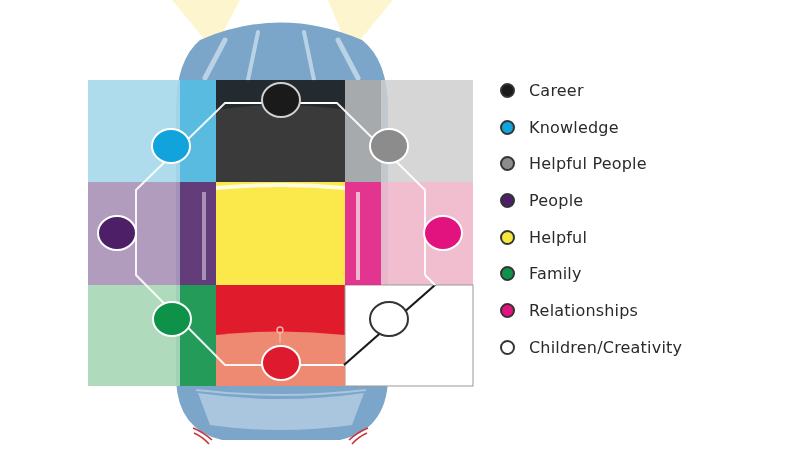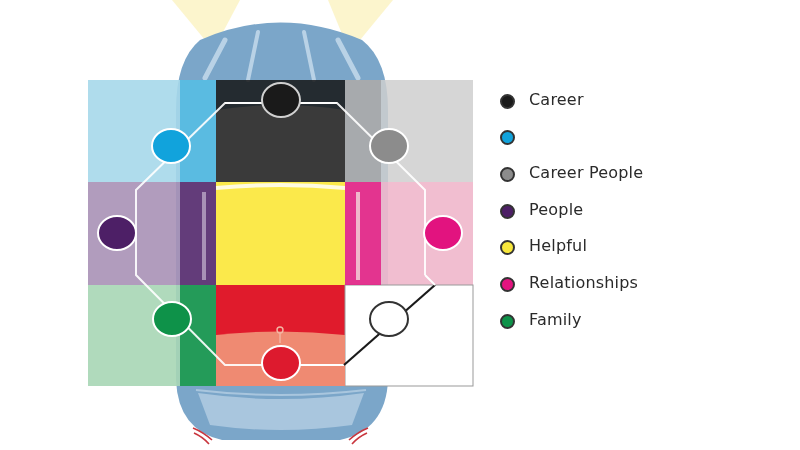--- a/index.html
+++ b/index.html
@@ -1,19 +1,19 @@
 <!DOCTYPE html>
 <html><head>
 <meta charset="utf-8">
 <style>
   html,body{margin:0;padding:0;background:#fff;}
   body{width:800px;height:450px;position:relative;overflow:hidden;font-family:"DejaVu Sans","Liberation Sans",sans-serif;}
   #diagram{position:absolute;left:0;top:0;width:800px;height:450px;}
   .legend{position:absolute;left:500px;top:72px;}
-  .legend-item{display:flex;align-items:flex-end;height:36.7px;}
+  .legend-item{display:flex;align-items:center;height:36.7px;}
   .legend-dot{width:15px;height:15px;border-radius:50%;border:2px solid #333;box-sizing:border-box;margin-right:14px;}
   .legend-label{font-size:16px;color:#2a2a2a;letter-spacing:0.2px;}
 </style>
 </head>
 <body>
 
 <svg id="diagram" width="800" height="450" viewBox="0 0 800 450">
 
   <g>
     <polygon points="172,0 240,0 222,34 205,40" fill="#fbf3c4" opacity="0.85"></polygon>
@@ -83,34 +83,39 @@
   </g>
 </svg>
 
 <div class="legend">
   <div class="legend-item">
     <span class="legend-dot" style="background:#1a1a1a"></span>
     <span class="legend-label">Career</span>
   </div>
   <div class="legend-item">
     <span class="legend-dot" style="background:#11a3dc"></span>
+    <span class="legend-label">Knowledge</span>
   </div>
   <div class="legend-item">
     <span class="legend-dot" style="background:#8c8c8c"></span>
-    <span class="legend-label">Career People</span>
+    <span class="legend-label">Helpful People</span>
   </div>
   <div class="legend-item">
     <span class="legend-dot" style="background:#4d1f66"></span>
     <span class="legend-label">People</span>
   </div>
   <div class="legend-item">
     <span class="legend-dot" style="background:#f7e73c"></span>
     <span class="legend-label">Helpful</span>
   </div>
   <div class="legend-item">
+    <span class="legend-dot" style="background:#0e9249"></span>
+    <span class="legend-label">Family</span>
+  </div>
+  <div class="legend-item">
     <span class="legend-dot" style="background:#e2137f"></span>
     <span class="legend-label">Relationships</span>
   </div>
   <div class="legend-item">
-    <span class="legend-dot" style="background:#0e9249"></span>
-    <span class="legend-label">Family</span>
+    <span class="legend-dot" style="background:#ffffff"></span>
+    <span class="legend-label">Children/Creativity</span>
   </div>
 </div>
 
 </body></html>

